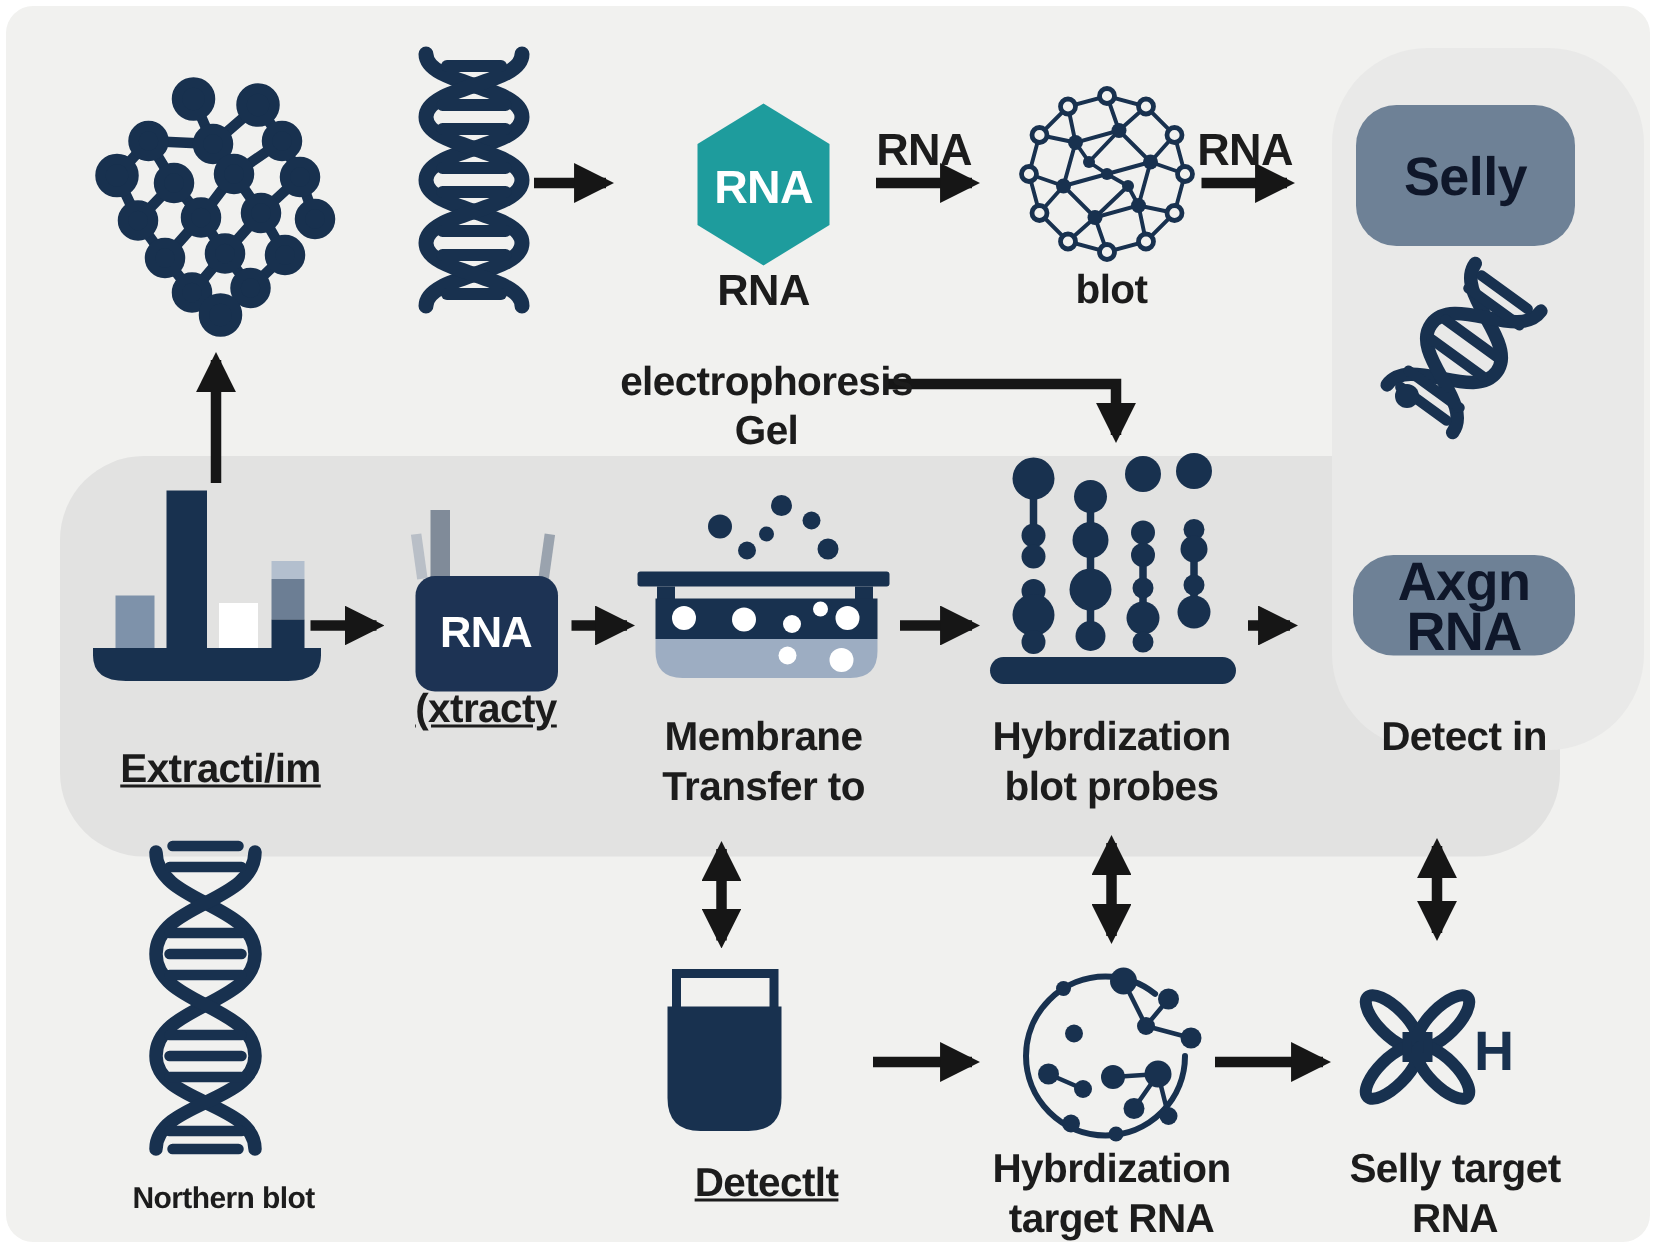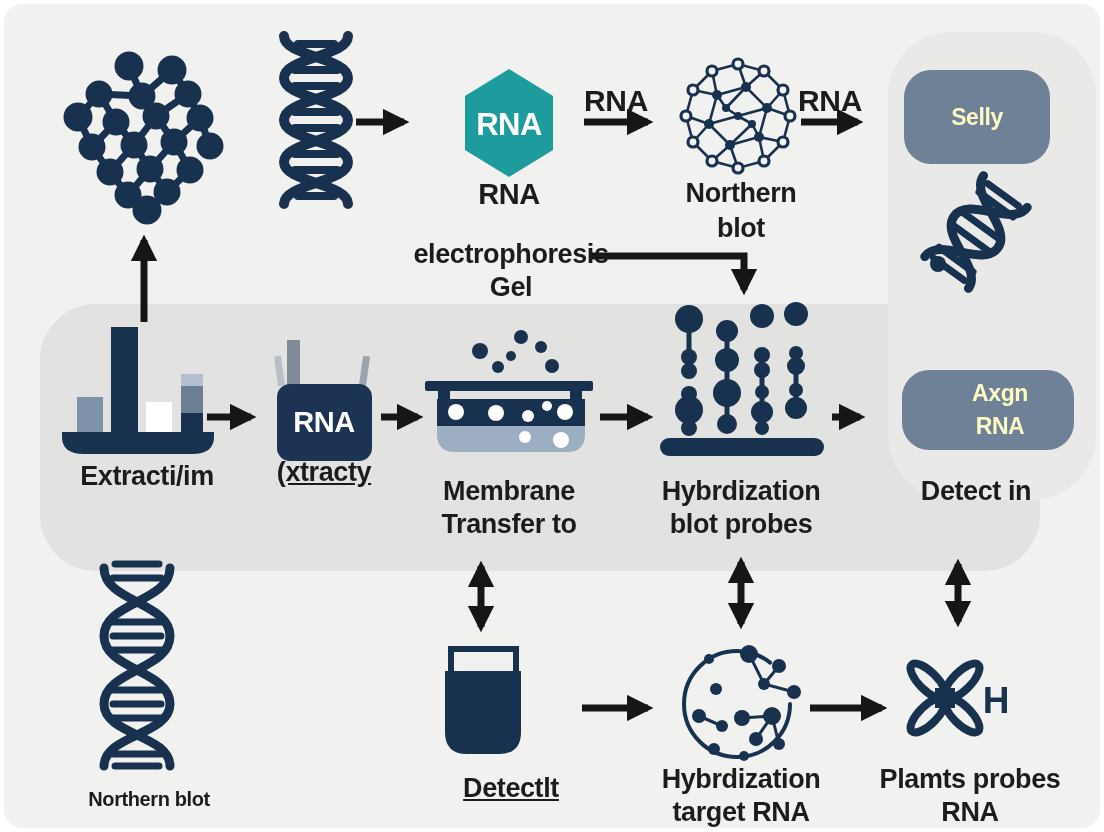--- a/index.html
+++ b/index.html
@@ -17,23 +17,23 @@
     background:#e9e9e8;border-radius:64px;
   }
   #art{position:absolute;left:0;top:0;z-index:2;}
   .lbl{
     position:absolute;transform:translateX(-50%);text-align:center;
     font-weight:bold;font-size:27px;line-height:33px;color:#1c1c1c;
     white-space:nowrap;letter-spacing:-0.4px;z-index:3;
   }
   .lbl span{display:block;}
   .slate-box{
-    position:absolute;background:#6e8196;border-radius:27px;color:#fef9c3;
+    position:absolute;background:#6e8196;border-radius:27px;color:#0f172a;
     display:flex;flex-direction:column;align-items:center;justify-content:center;
-    font-weight:bold;font-size:23px;line-height:33px;text-align:center;z-index:3;
+    font-weight:bold;font-size:36px;line-height:33px;text-align:center;z-index:3;
     letter-spacing:-0.4px;
   }
   .white-txt{
     position:absolute;transform:translateX(-50%);color:#ffffff;font-weight:bold;
     text-align:center;z-index:3;letter-spacing:-0.5px;white-space:nowrap;
   }
   .navy-txt{
     position:absolute;transform:translateX(-50%);color:#18314f;font-weight:bold;
     z-index:3;white-space:nowrap;
   }
@@ -290,55 +290,54 @@
       <ellipse cx="958" cy="677" rx="9" ry="23" stroke-width="8" transform="rotate(45 958 677)"></ellipse>
       <ellipse cx="924" cy="711" rx="9" ry="23" stroke-width="8" transform="rotate(45 924 711)"></ellipse>
       <ellipse cx="958" cy="711" rx="9" ry="23" stroke-width="8" transform="rotate(-45 958 711)"></ellipse>
       <rect x="934" y="687" width="14" height="14" stroke-width="6"></rect>
     </g>
   </svg>
 
   <div class="slate-box" style="left:900px;top:66px;width:146px;height:94px;">
     <span>Selly</span>
   </div>
-  <div class="slate-box" style="left:898px;top:366px;width:148px;height:80px;padding-left:24px;">
+  <div class="slate-box" style="left:898px;top:366px;width:148px;height:67px;">
     <span>Axgn</span>
     <span>RNA</span>
   </div>
 
   <div class="white-txt" style="left:505px;top:103px;font-size:31px;">RNA</div>
   <div class="white-txt" style="left:320px;top:402px;font-size:29px;">RNA</div>
 
   <div class="lbl" style="left:612px;top:80px;font-size:30px;">RNA</div>
   <div class="lbl" style="left:826px;top:80px;font-size:30px;">RNA</div>
   <div class="lbl" style="left:505px;top:174px;font-size:29px;">RNA</div>
   <div class="lbl" style="left:737px;top:172px;line-height:35px;">
-    <span>Northern</span>
     <span>blot</span>
   </div>
   <div class="lbl" style="left:507px;top:234px;">
     <span>electrophoresis</span>
     <span>Gel</span>
   </div>
-  <div class="lbl" style="left:143px;top:456px;">Extracti/im</div>
+  <div class="lbl" style="left:143px;top:492px;text-decoration:underline;">Extracti/im</div>
   <div class="lbl" style="left:320px;top:452px;text-decoration:underline;">(xtracty</div>
   <div class="lbl" style="left:505px;top:471px;">
     <span>Membrane</span>
     <span>Transfer to</span>
   </div>
   <div class="lbl" style="left:737px;top:471px;">
     <span>Hybrdization</span>
     <span>blot probes</span>
   </div>
   <div class="lbl" style="left:972px;top:471px;">Detect in</div>
   <div class="lbl" style="left:145px;top:779px;font-size:20px;">Northern blot</div>
   <div class="lbl" style="left:507px;top:768px;text-decoration:underline;">Detectlt</div>
   <div class="lbl" style="left:737px;top:759px;">
     <span>Hybrdization</span>
     <span>target RNA</span>
   </div>
   <div class="lbl" style="left:966px;top:759px;">
-    <span>Plamts probes</span>
+    <span>Selly target</span>
     <span>RNA</span>
   </div>
   <div class="navy-txt" style="left:992px;top:676px;font-size:37px;">H</div>
 
 </div>
 
 </body></html>

